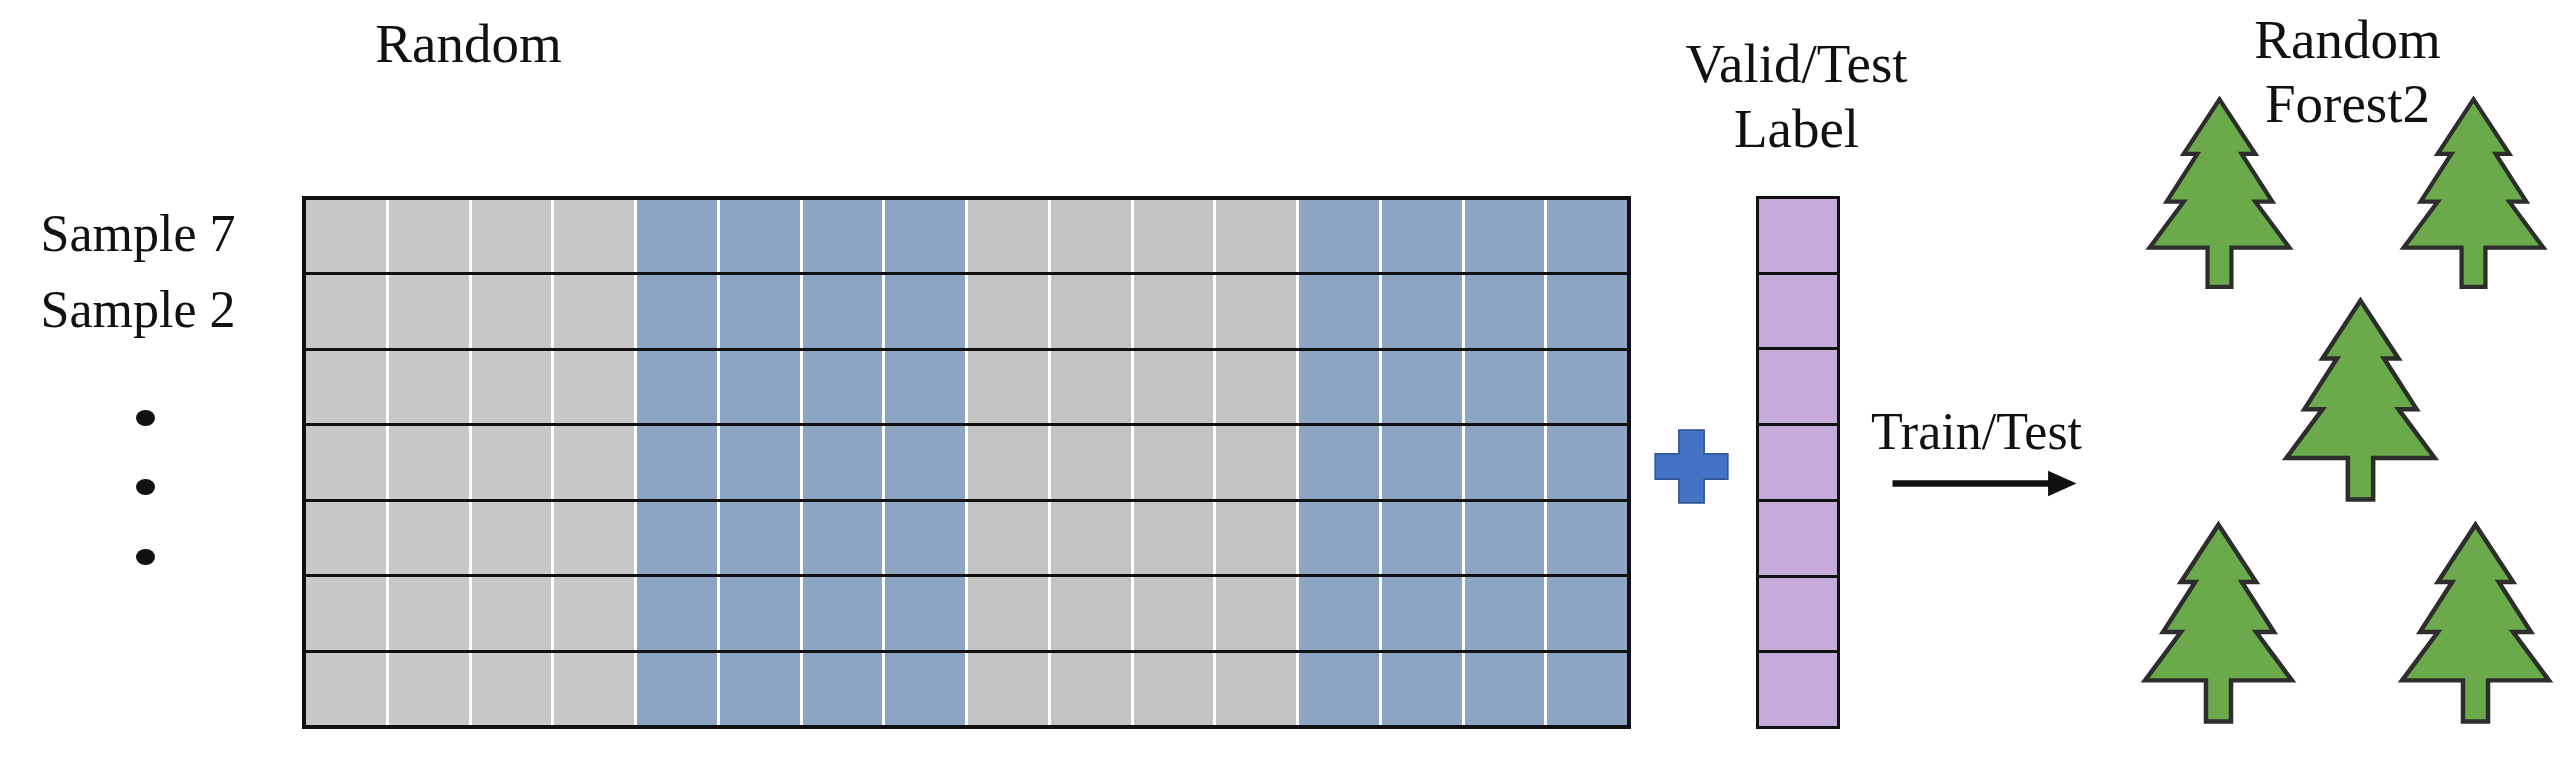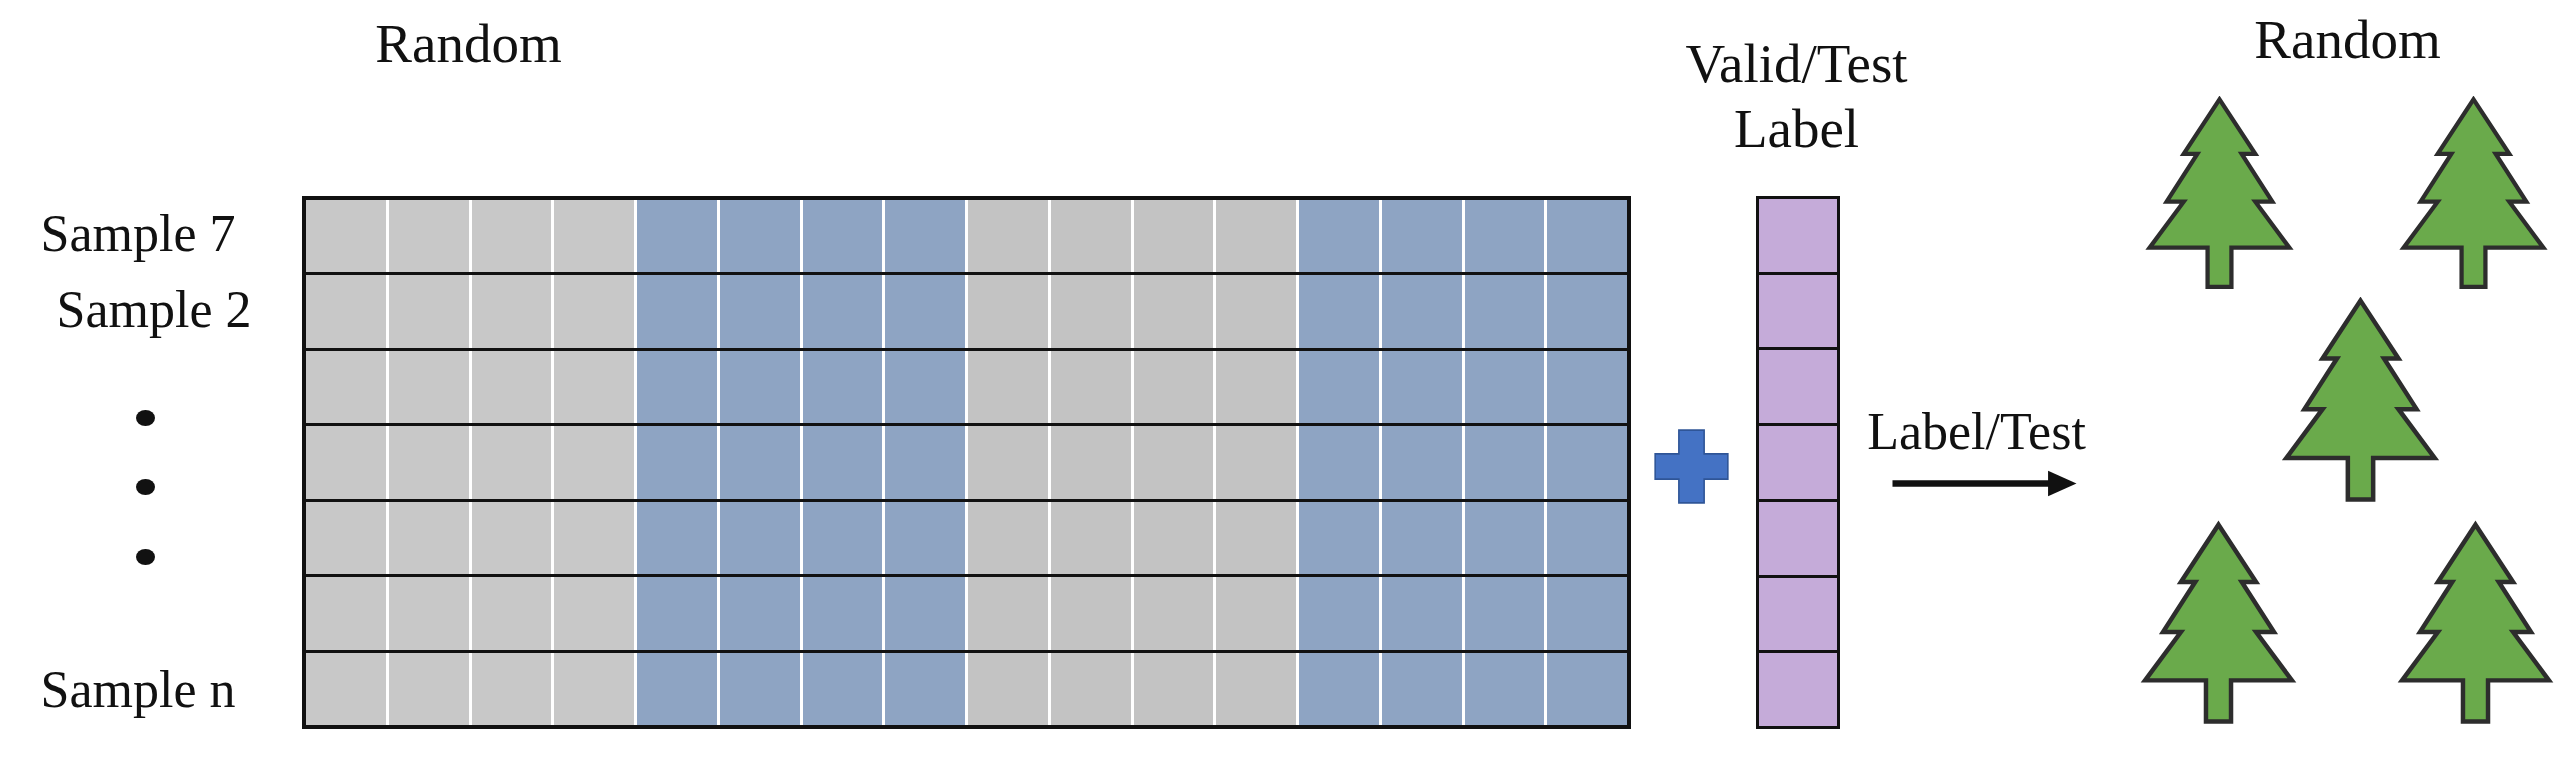--- a/index.html
+++ b/index.html
@@ -59,30 +59,30 @@
 
   <div class="hdr two" style="left:319px; top:12px;">
     <div>Random</div>
   </div>
   <div class="hdr two" style="left:1647px; top:12px;margin-top:20px;">
     <div>Valid/Test</div>
     <div>Label</div>
   </div>
   <div class="hdr two" style="left:2198px; top:7.5px;">
     <div>Random</div>
+    <div>Forest2</div>
   </div>
 
   <div class="sample-label" style="top:208px;">Sample 7</div>
-  <div class="sample-label" style="top:284px;padding-left:16px;">Sample 2</div>
+  <div class="sample-label" style="top:284px;">Sample 2</div>
   <div>
       <div class="dot" style="left: 136px; top: 410px;"></div>
       <div class="dot" style="left: 136px; top: 479px;"></div>
       <div class="dot" style="left: 136px; top: 549px;"></div>
     </div>
-  <div class="sample-label" style="top:664px;">Sample n</div>
 
   <div id="grid">
       <div class="grid-row">
         <div class="grid-cell" style="background: rgb(200, 200, 200);"></div>
         <div class="grid-cell sep" style="background: rgb(200, 200, 200);"></div>
         <div class="grid-cell sep" style="background: rgb(200, 200, 200);"></div>
         <div class="grid-cell sep" style="background: rgb(200, 200, 200);"></div>
         <div class="grid-cell sep" style="background: rgb(142, 164, 195);"></div>
         <div class="grid-cell sep" style="background: rgb(142, 164, 195);"></div>
         <div class="grid-cell sep" style="background: rgb(142, 164, 195);"></div>
@@ -214,21 +214,21 @@
   <div id="label-column">
       <div class="label-cell" style="background: rgb(197, 171, 217);"></div>
       <div class="label-cell" style="background: rgb(197, 171, 217);"></div>
       <div class="label-cell" style="background: rgb(197, 171, 217);"></div>
       <div class="label-cell" style="background: rgb(197, 171, 217);"></div>
       <div class="label-cell" style="background: rgb(197, 171, 217);"></div>
       <div class="label-cell" style="background: rgb(197, 171, 217);"></div>
       <div class="label-cell" style="background: rgb(197, 171, 217);"></div>
     </div>
 
-  <div id="train-test">Label/Test</div>
+  <div id="train-test">Train/Test</div>
   <svg id="arrow-svg" viewBox="0 0 250 44">
     <line x1="2" y1="22" x2="212" y2="22" stroke="#111111" stroke-width="9"></line>
     <polygon points="210,5 248,22 210,39" fill="#111111"></polygon>
   </svg>
 
   <div id="forest">
       <svg viewBox="0 0 100 115" style="position: absolute; left: 2133px; top: 96px; width: 173px; height: 196px;">
         <polygon points="50,2 71,34 63,34 81,62 71,62 91,89 57,89 57,112 43,112 43,89 9,89 29,62 19,62 37,34 29,34" fill="#6aaa4b" stroke="#2d2d2d" stroke-width="2.5"></polygon>
       </svg>
       <svg viewBox="0 0 100 115" style="position: absolute; left: 2387px; top: 96px; width: 173px; height: 196px;">

